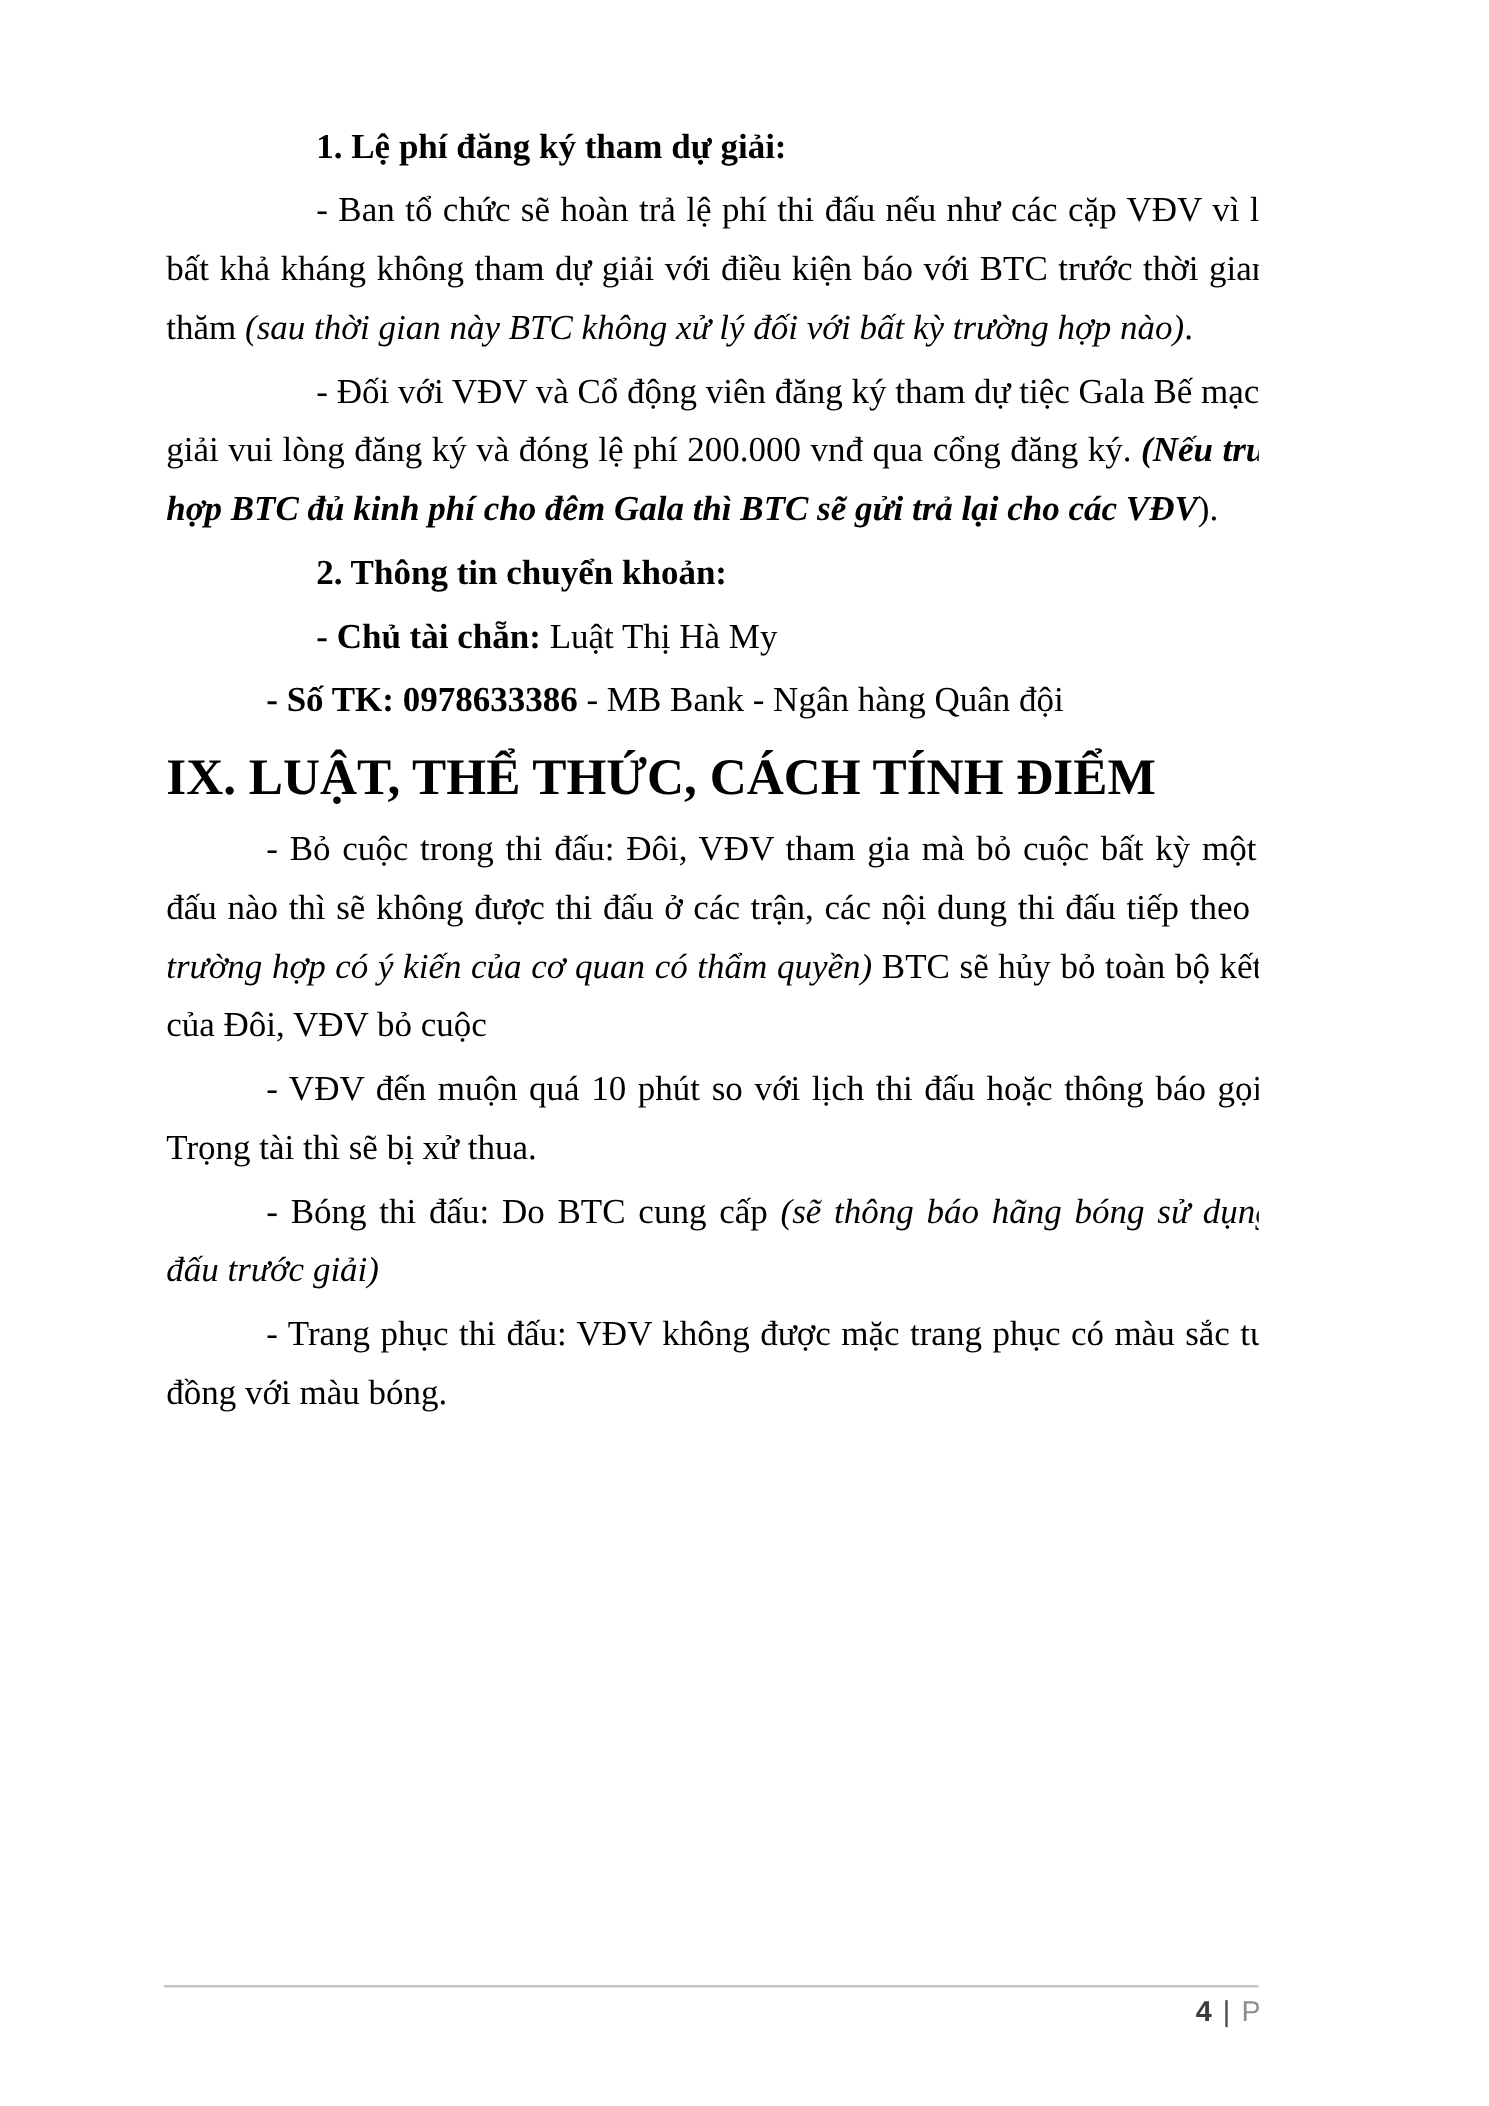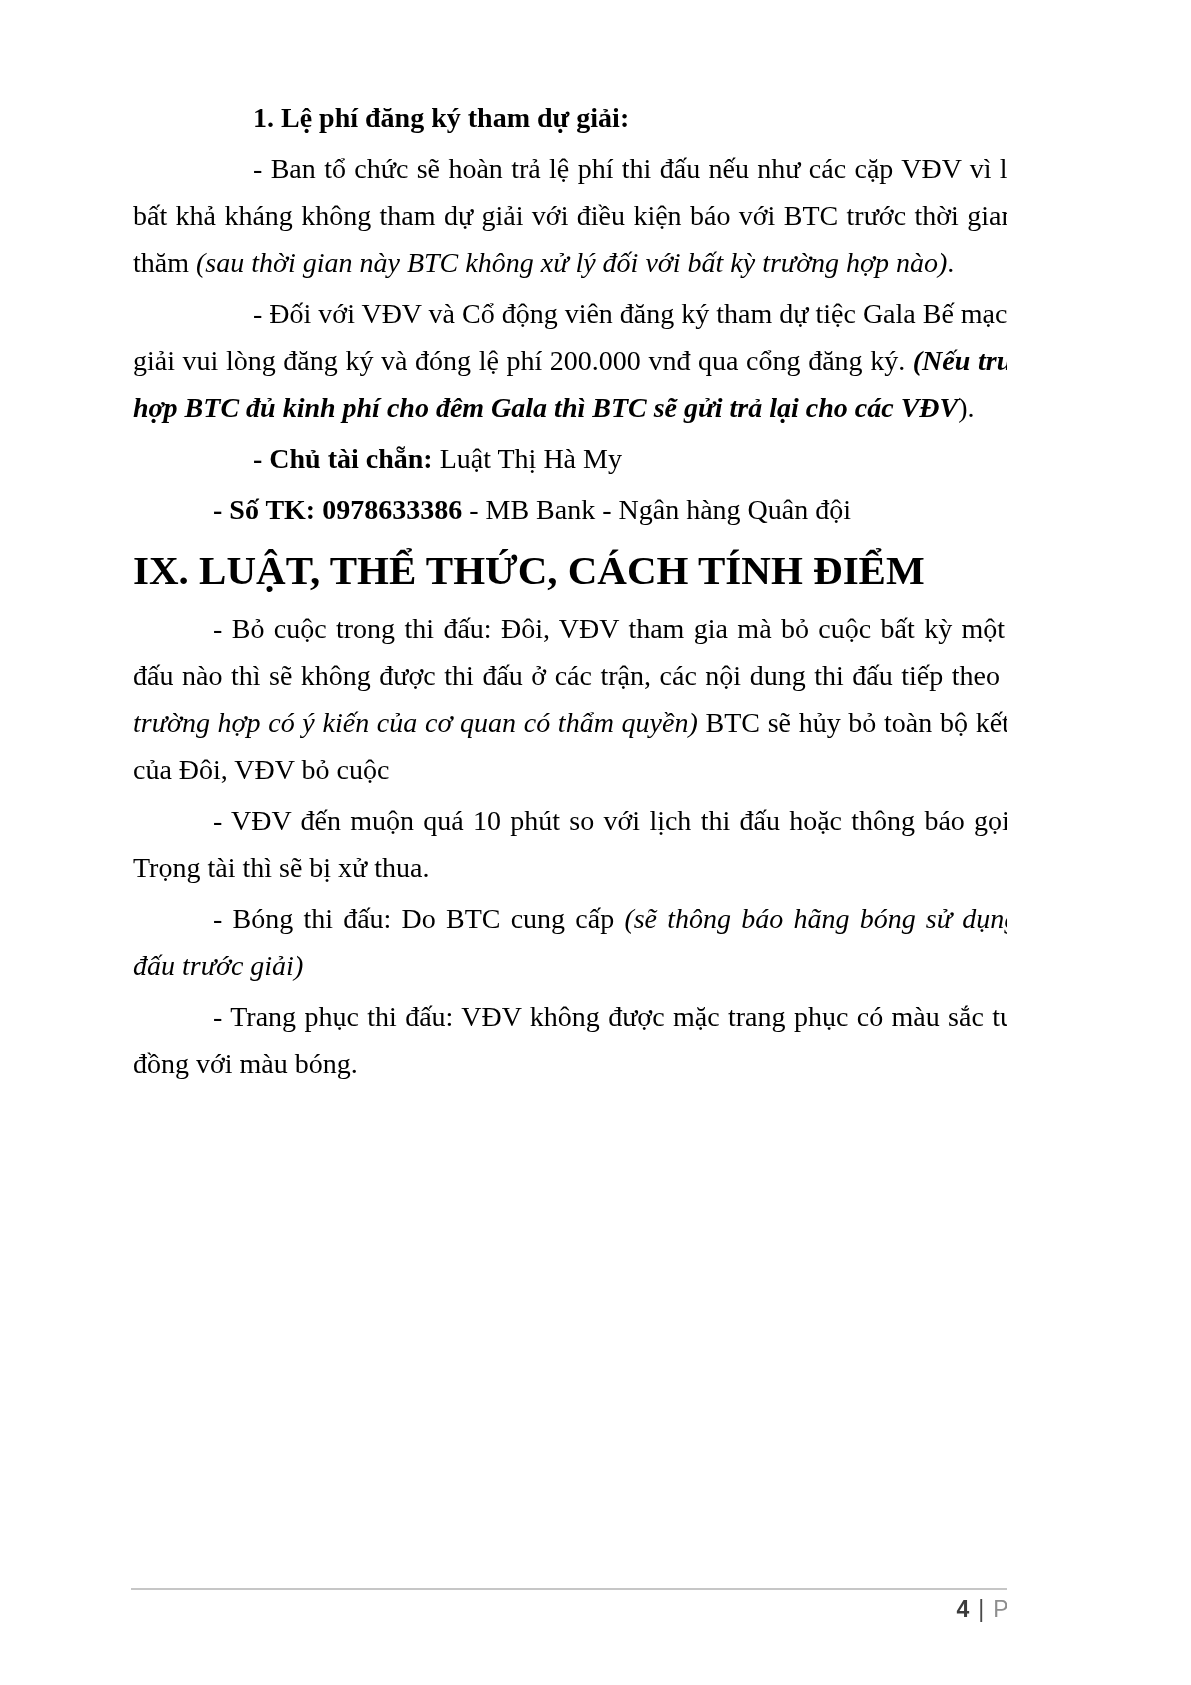--- a/index.html
+++ b/index.html
@@ -60,20 +60,21 @@
 <div class="page">
   <div class="content">
 
     <p class="para ind-lg b">1. Lệ phí đăng ký tham dự giải:</p>
 
 
     <p class="para ind-lg"><span>- Ban tổ chức sẽ hoàn trả lệ phí thi đấu nếu như các cặp VĐV vì lý do bất khả kháng không tham dự giải với điều kiện báo với BTC trước thời gian bắt thăm </span><span class="i">(sau thời gian này BTC không xử lý đối với bất kỳ trường hợp nào)</span><span>.</span></p>
 
     <p class="para ind-lg"><span>- Đối với VĐV và Cổ động viên đăng ký tham dự tiệc Gala Bế mạc trao giải vui lòng đăng ký và đóng lệ phí 200.000 vnđ qua cổng đăng ký. </span><span class="bi">(Nếu trường hợp BTC đủ kinh phí cho đêm Gala thì BTC sẽ gửi trả lại cho các VĐV</span><span>).</span></p>
 
+    <p class="para ind-lg b">2. Thông tin chuyển khoản:</p>
 
     <p class="para ind-lg"><span class="b">- Chủ tài chẵn: </span><span>Luật Thị Hà My</span></p>
 
     <p class="para ind-md"><span class="b">- Số TK: 0978633386</span><span> - MB Bank - Ngân hàng Quân đội</span></p>
 
 
     <h1 class="sec-heading">IX. LUẬT, THỂ THỨC, CÁCH TÍNH ĐIỂM</h1>
 
 
     <p class="para ind-md"><span>- Bỏ cuộc trong thi đấu: Đôi, VĐV tham gia mà bỏ cuộc bất kỳ một trận đấu nào thì sẽ không được thi đấu ở các trận, các nội dung thi đấu tiếp theo </span><span class="i">(Trừ trường hợp có ý kiến của cơ quan có thẩm quyền)</span><span> BTC sẽ hủy bỏ toàn bộ kết quả của Đôi, VĐV bỏ cuộc</span></p>

